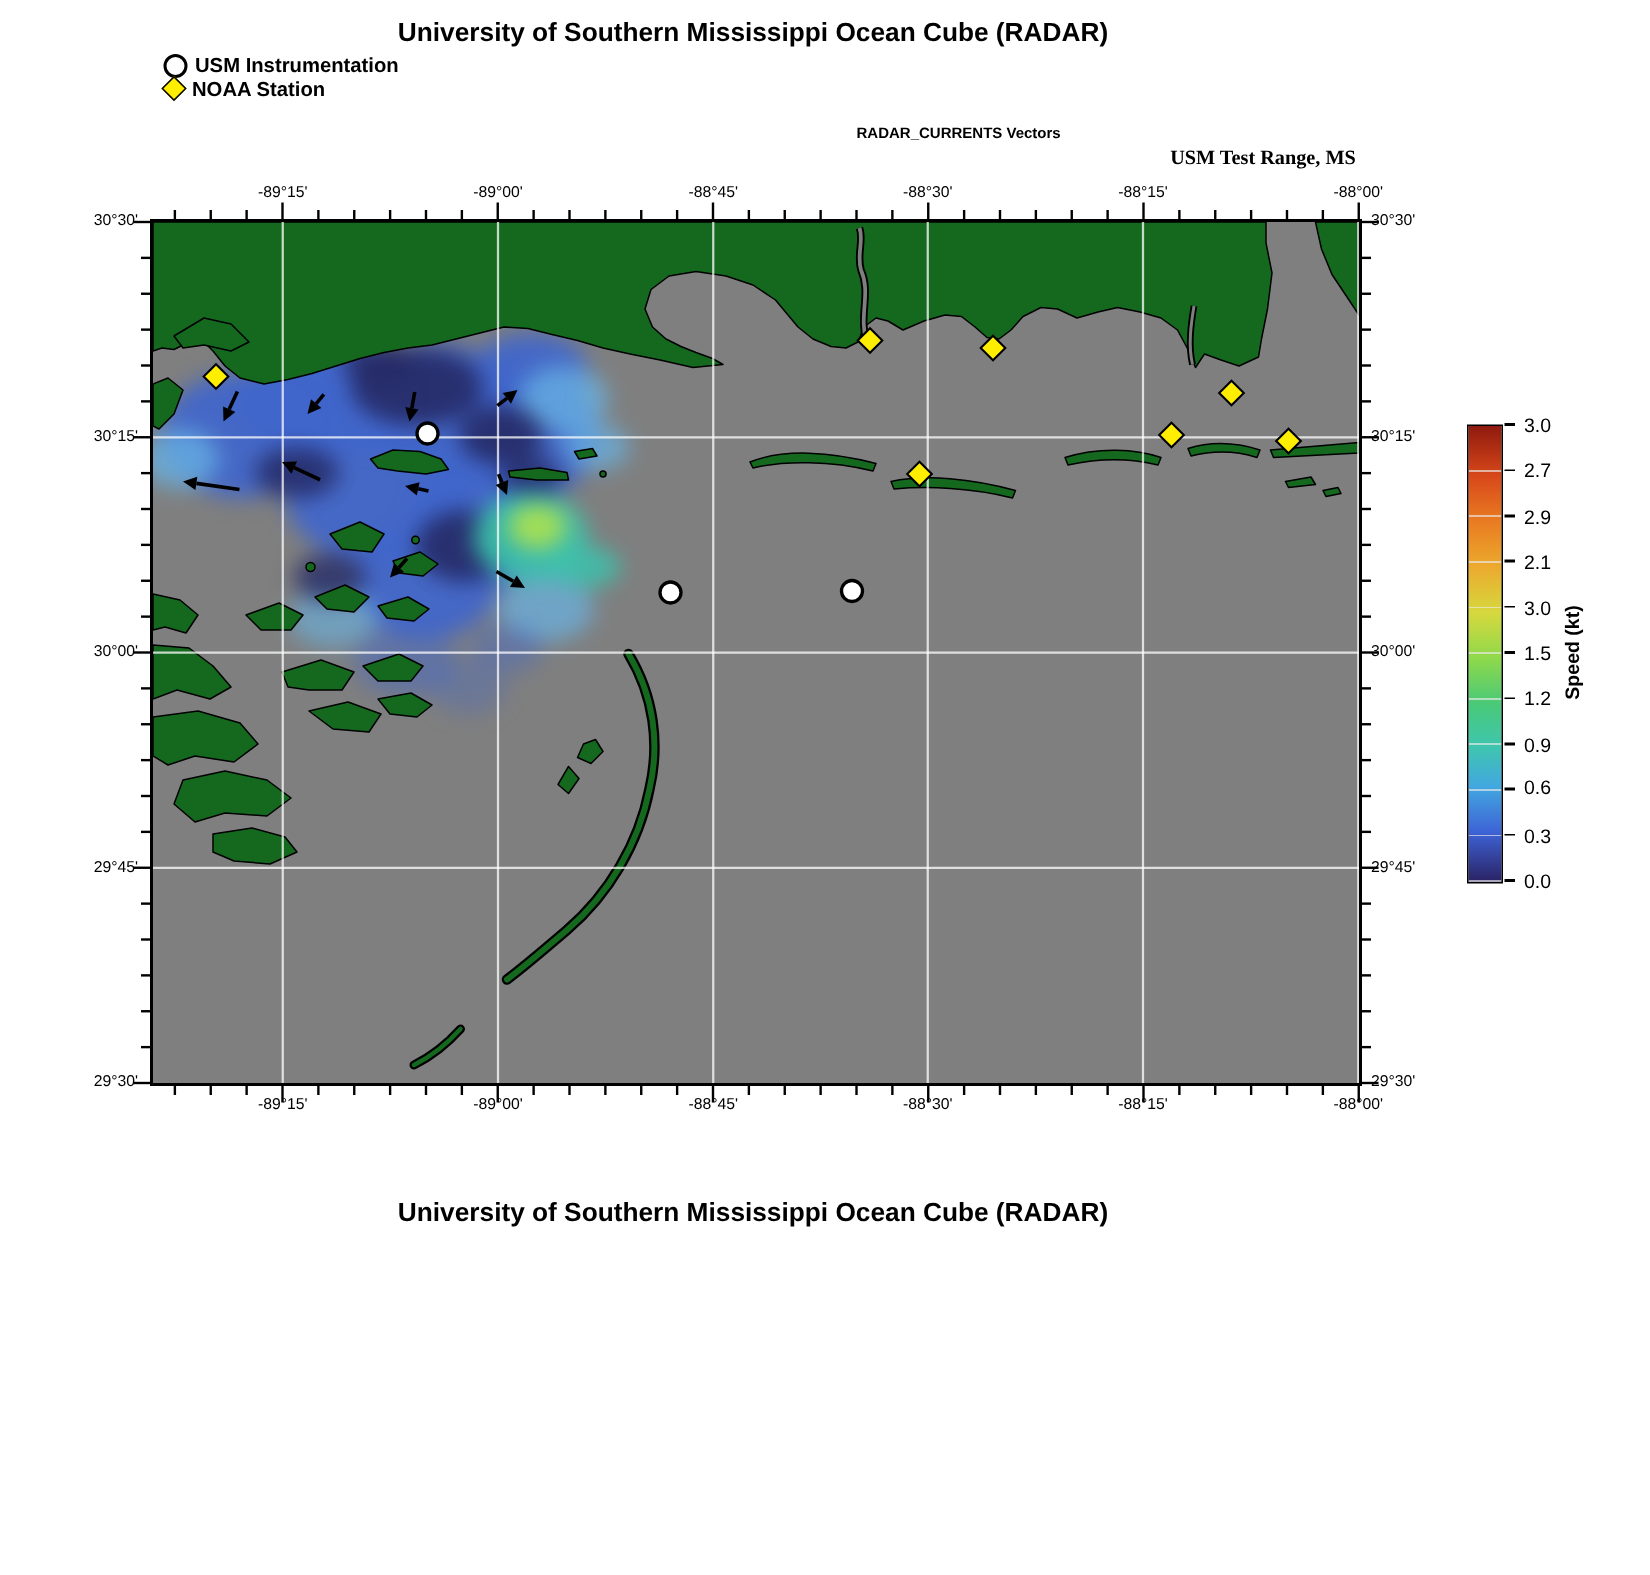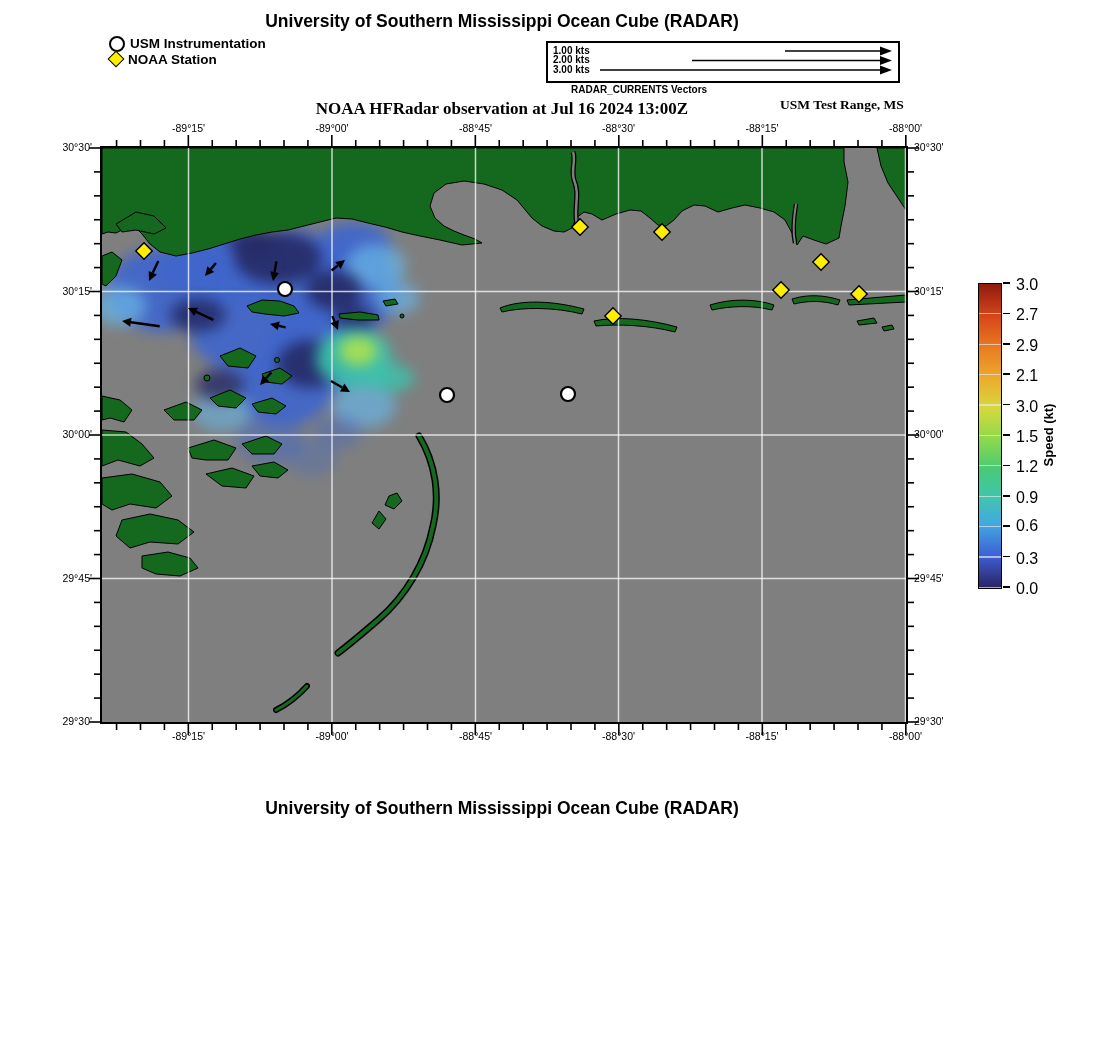--- a/index.html
+++ b/index.html
@@ -23,21 +23,21 @@
           font-family:"Liberation Serif",serif;font-size:13.5px;font-weight:bold;color:#000;}
   .plot{position:absolute;left:100px;top:146px;width:804px;height:574px;border:2px solid #000;}
   .map-clip{position:absolute;inset:0;overflow:hidden;background:#7f7f7f;}
   .blobs{position:absolute;inset:0;filter:blur(7px);}
   .blob{position:absolute;border-radius:50%;}
   .layer-svg{position:absolute;left:0;top:0;}
   .axis-label{position:absolute;font-size:10.5px;color:#000;white-space:nowrap;}
   .colorbar{position:absolute;left:978px;top:283px;}
   .cbar-bar{position:absolute;left:0;top:0;width:22px;height:304px;border:1.6px solid #000;}
   .cbar-tick{position:absolute;width:7px;height:1.6px;background:#000;left:25px;}
-  .cbar-ticklabel{position:absolute;left:38px;font-size:16px;color:#000;}
+  .cbar-ticklabel{position:absolute;left:38px;font-size:13px;color:#000;}
   .cbar-title{position:absolute;left:70px;top:152px;transform:translate(-50%,-50%) rotate(-90deg);
               font-size:13px;font-weight:bold;white-space:nowrap;color:#000;}
 </style>
 </head>
 <body>
 
 <div class="figure">
 
   <div class="title">University of Southern Mississippi Ocean Cube (RADAR)</div>
 
@@ -45,36 +45,22 @@
     <div class="legend-row">
       <span class="mk-circle"></span>
       <span class="legend-label">USM Instrumentation</span>
     </div>
     <div class="legend-row">
       <span class="mk-diamond"></span>
       <span class="legend-label">NOAA Station</span>
     </div>
   </div>
 
-  <div class="scalebox">
-    <svg id="scale-svg" width="346" height="34" style="position:absolute;left:0;top:0;overflow:visible">
-        <line x1="237" y1="8" x2="336" y2="8" stroke="#000" stroke-width="1.6"></line>
-        <polygon points="344,8 332,3.5 332,12.5" fill="#000"></polygon>
-        <line x1="144" y1="17.5" x2="336" y2="17.5" stroke="#000" stroke-width="1.6"></line>
-        <polygon points="344,17.5 332,13 332,22" fill="#000"></polygon>
-        <line x1="52" y1="27" x2="336" y2="27" stroke="#000" stroke-width="1.6"></line>
-        <polygon points="344,27 332,22.5 332,31.5" fill="#000"></polygon>
-      </svg>
-  <div class="scale-label" style="top: 2.5px;">1.00 kts</div>
-      <div class="scale-label" style="top: 12px;">2.00 kts</div>
-      <div class="scale-label" style="top: 21.5px;">3.00 kts</div>
-    </div>
   <div class="scale-caption">RADAR_CURRENTS Vectors</div>
 
-  <div class="subtitle">NOAA HFRadar observation at Jul 16 2024 13:00Z</div>
   <div class="region">USM Test Range, MS</div>
 
   <div class="plot" id="plot">
     <div class="map-clip">
       <div class="blobs" id="blobs">
           <div class="blob" style="left: 5px; top: 100px; width: 110px; height: 84px; background: rgb(64, 102, 204); opacity: 0.92;"></div>
           <div class="blob" style="left: 64px; top: 78px; width: 116px; height: 76px; background: rgb(64, 102, 204); opacity: 0.92;"></div>
           <div class="blob" style="left: 136px; top: 80px; width: 104px; height: 84px; background: rgb(64, 102, 204); opacity: 0.92;"></div>
           <div class="blob" style="left: 200px; top: 98px; width: 96px; height: 88px; background: rgb(64, 102, 204); opacity: 0.92;"></div>
           <div class="blob" style="left: 88px; top: 138px; width: 124px; height: 88px; background: rgb(64, 102, 204); opacity: 0.92;"></div>

